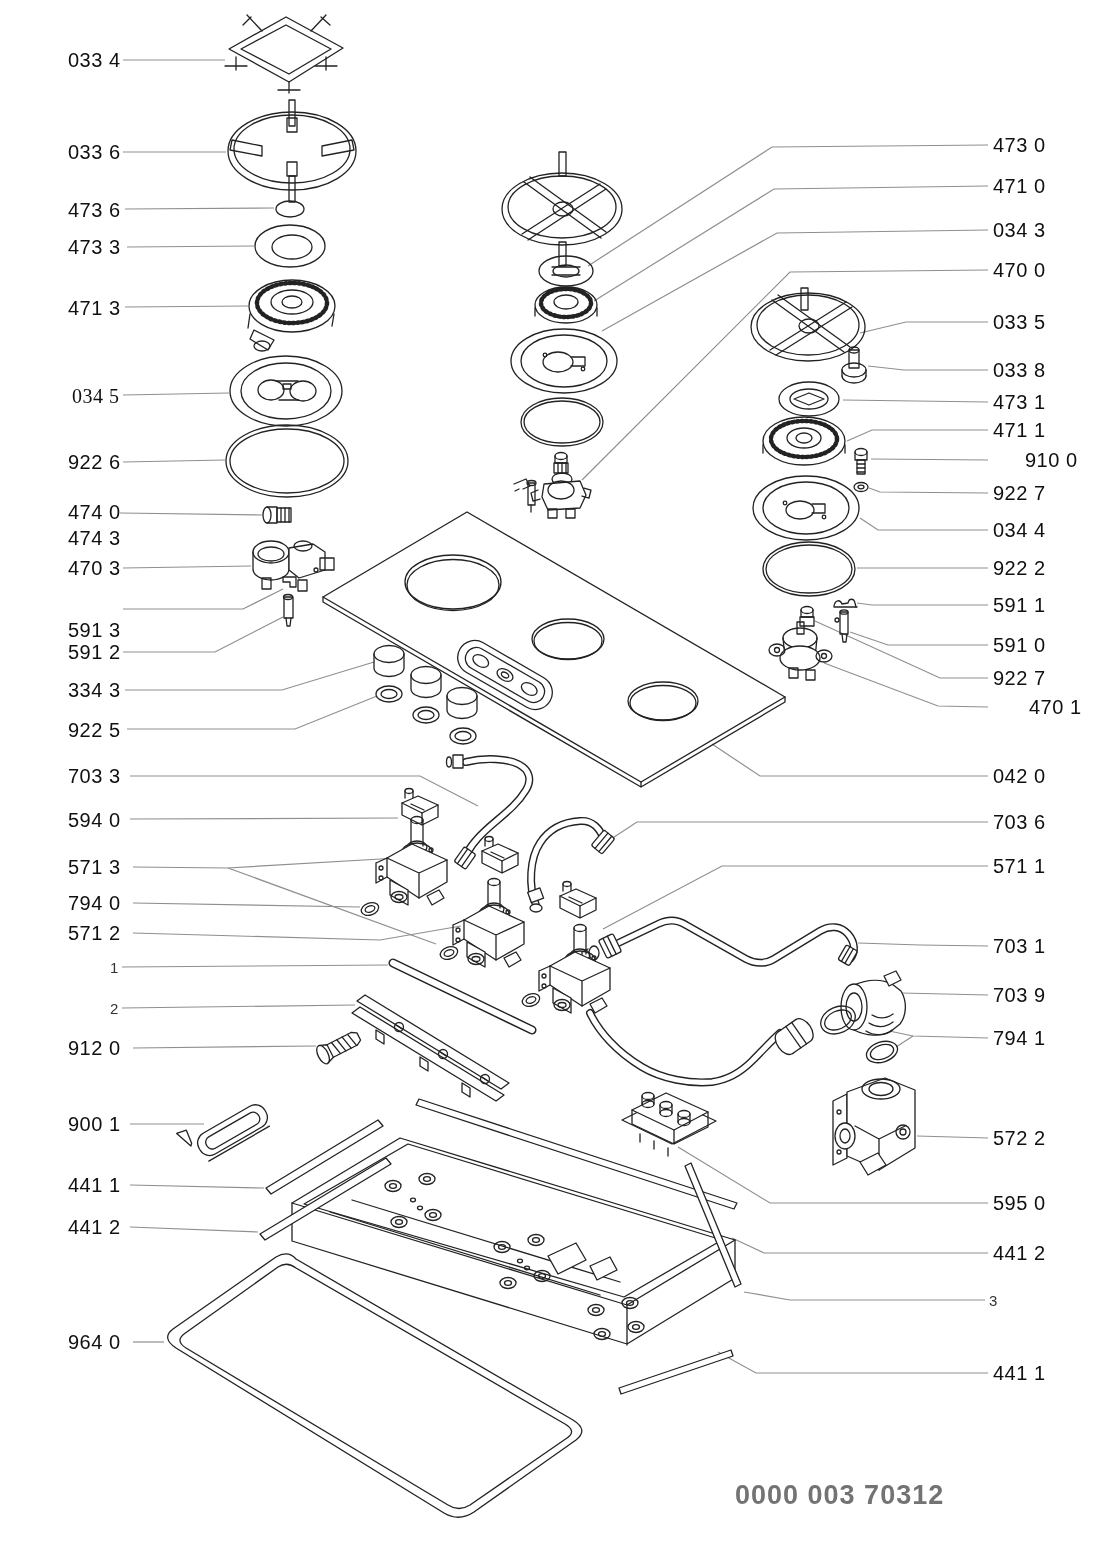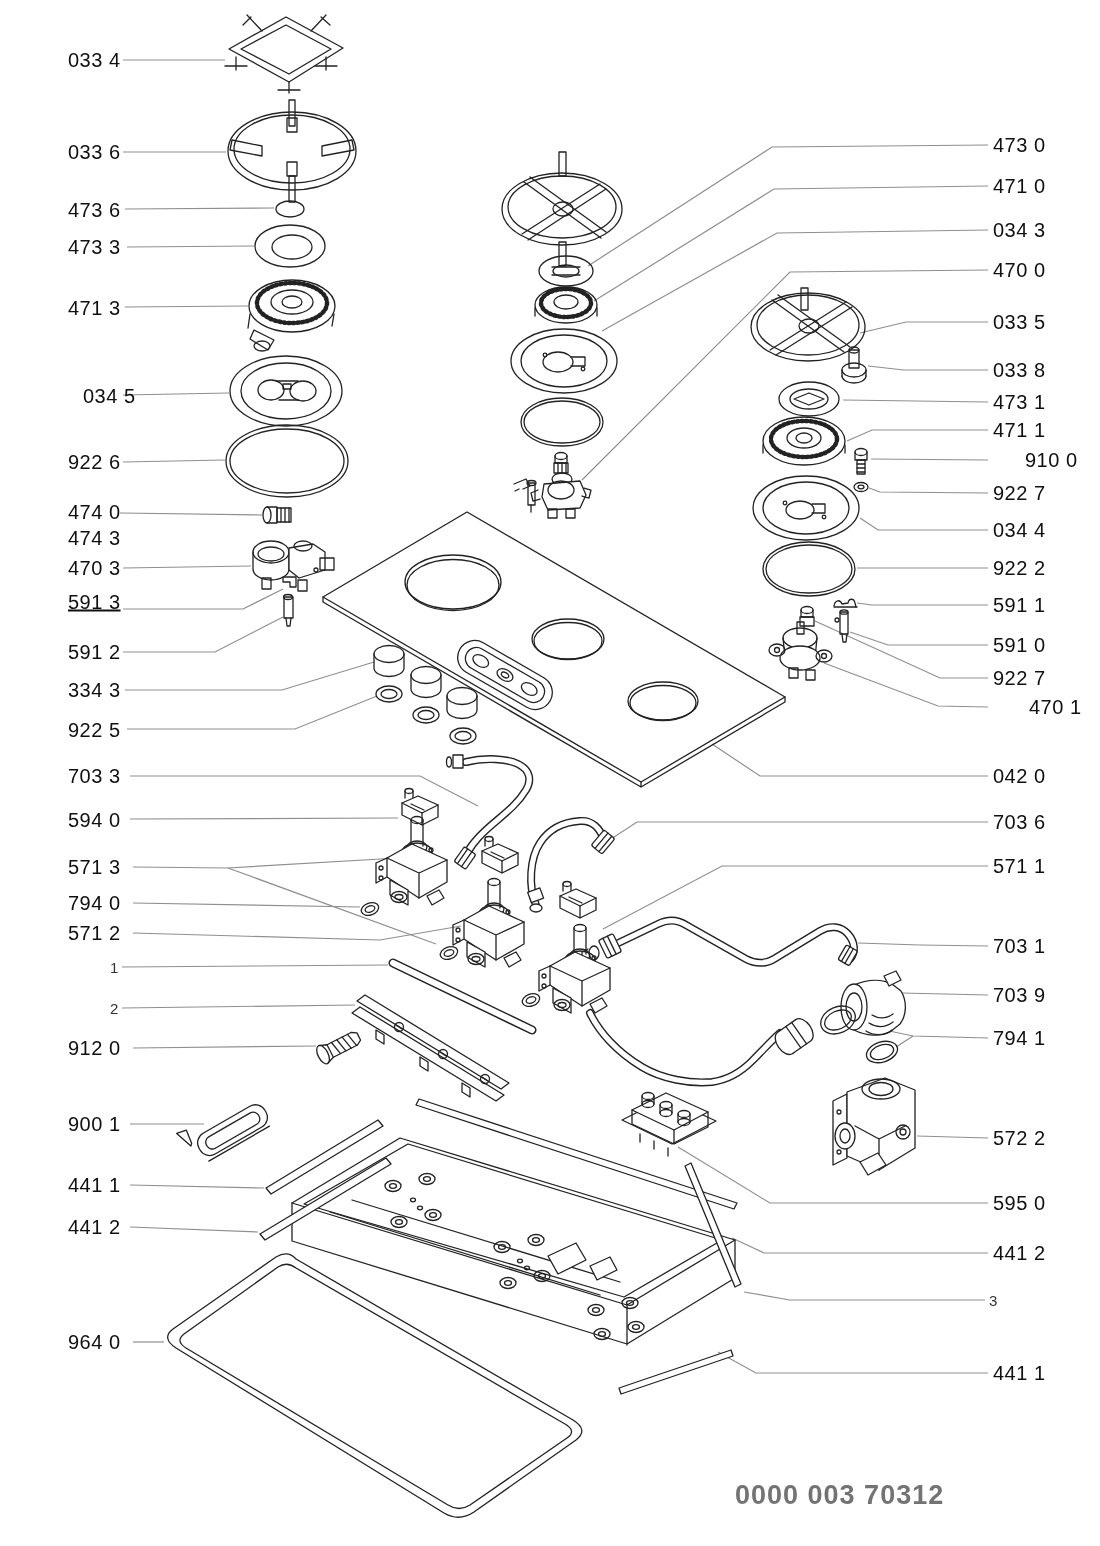--- a/index.html
+++ b/index.html
@@ -607,26 +607,26 @@
 
   </g>
 </svg>
 
 <div id="labels">
       <div class="label" style="left: 68px; top: 60px;">033 4</div>
       <div class="label" style="left: 68px; top: 152px;">033 6</div>
       <div class="label" style="left: 68px; top: 210px;">473 6</div>
       <div class="label" style="left: 68px; top: 247px;">473 3</div>
       <div class="label" style="left: 68px; top: 308px;">471 3</div>
-      <div class="label" style="left: 83px; top: 396px;">034 5</div>
+      <div class="label" style="left: 72px; top: 396px; font-family: Liberation Serif, serif;">034 5</div>
       <div class="label" style="left: 68px; top: 462px; text-align: center;">922 6</div>
       <div class="label" style="left: 68px; top: 512px;">474 0</div>
       <div class="label" style="left: 68px; top: 538px;">474 3</div>
       <div class="label" style="left: 68px; top: 568px;">470 3</div>
-      <div class="label" style="left: 68px; top: 602px; text-decoration: underline;">591 3</div>
+      <div class="label" style="left: 68px; top: 630px;">591 3</div>
       <div class="label" style="left: 68px; top: 652px;">591 2</div>
       <div class="label" style="left: 68px; top: 690px;">334 3</div>
       <div class="label" style="left: 68px; top: 730px;">922 5</div>
       <div class="label" style="left: 68px; top: 776px;">703 3</div>
       <div class="label" style="left: 68px; top: 820px;">594 0</div>
       <div class="label" style="left: 68px; top: 867px;">571 3</div>
       <div class="label" style="left: 68px; top: 903px;">794 0</div>
       <div class="label" style="left: 68px; top: 933px;">571 2</div>
       <div class="label small" style="left: 110px; top: 967px;">1</div>
       <div class="label small" style="left: 110px; top: 1008px;">2</div>

